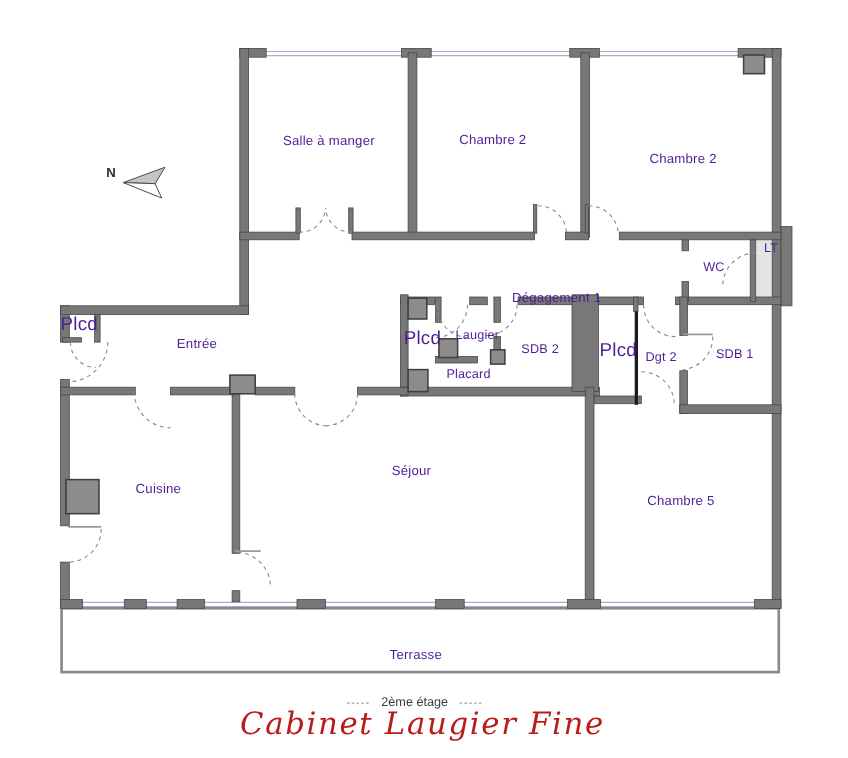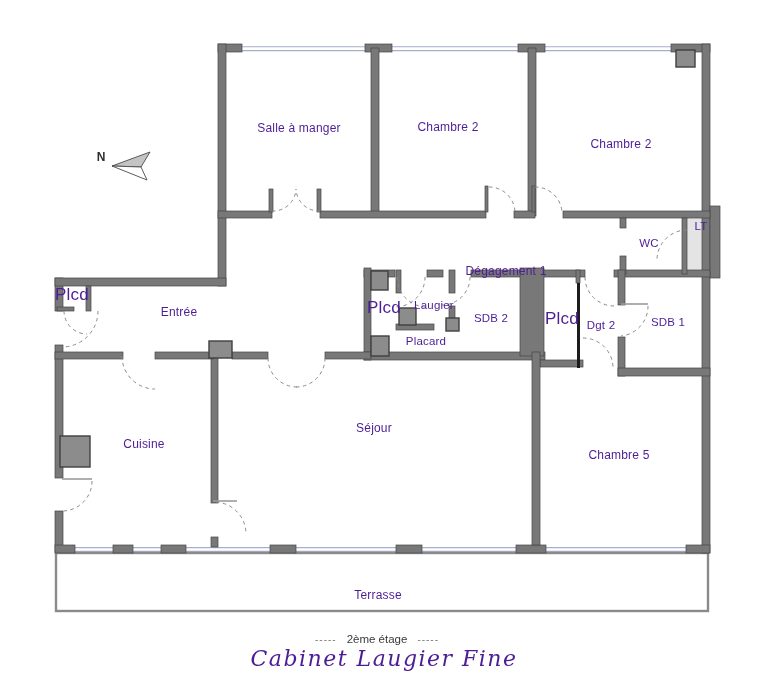--- a/index.html
+++ b/index.html
@@ -19,21 +19,21 @@
     color:#2e2e2e;font-size:12px;font-weight:bold;
   }
   #floor-caption{
     position:absolute;left:377px;top:639px;transform:translate(-50%,-50%);
     color:#3a3a3a;font-size:11.5px;white-space:nowrap;
   }
   #floor-caption .dash{color:#7d7d7d;letter-spacing:1px;margin:0 10px;font-size:10px;}
   #watermark{
     position:absolute;left:384px;top:658px;transform:translate(-50%,-50%);
     font-family:"DejaVu Serif", serif;font-style:italic;
-    font-size:22px;color:#4c1d95;letter-spacing:1.5px;white-space:nowrap;
+    font-size:28px;color:#b91c1c;letter-spacing:1.5px;white-space:nowrap;
   }
 </style>
 </head>
 <body>
 
 <div id="canvas">
 
   <svg id="plan-svg" width="771" height="689" viewBox="0 0 771 689">
 
     <g stroke="#a9aecd" stroke-width="1.1" fill="none">

